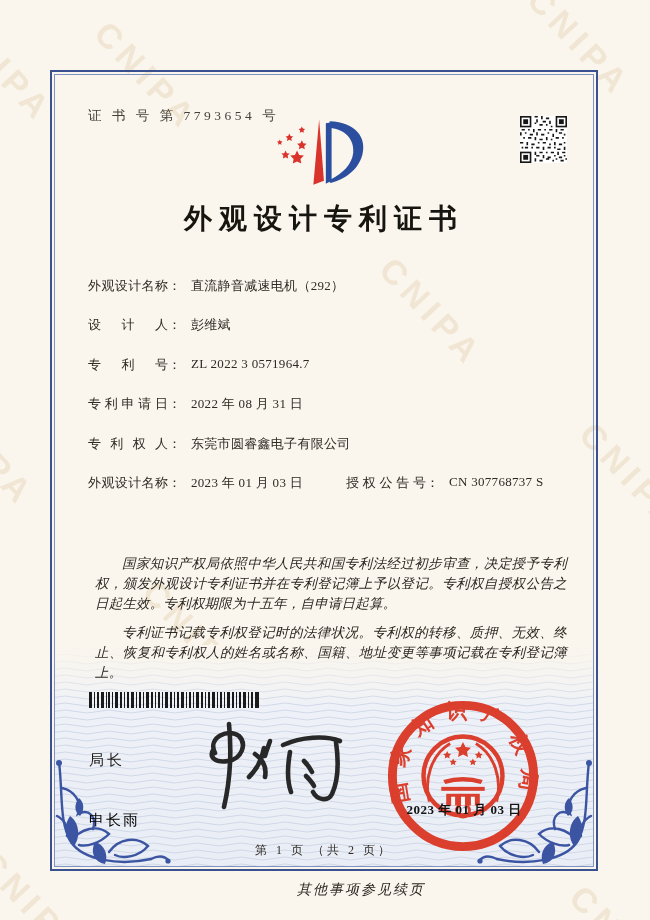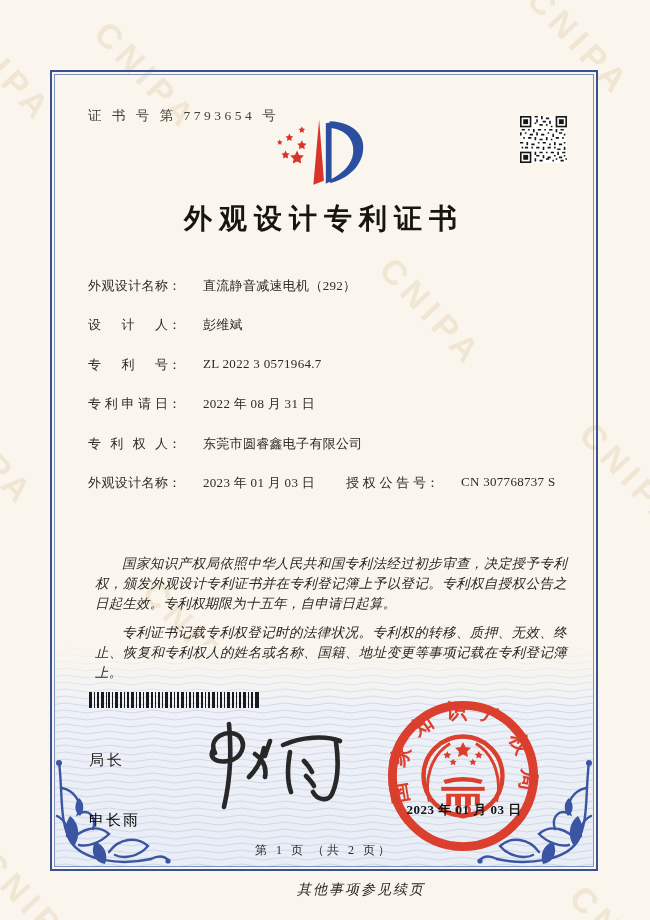--- a/index.html
+++ b/index.html
@@ -33,21 +33,21 @@
   .qr{position:absolute;left:468px;top:44px;z-index:3;}
   .title{position:absolute;left:0;top:128px;width:100%;text-align:center;z-index:3;
          font-size:28px;font-weight:bold;letter-spacing:7px;color:#17150f;}
 
   
   .fields{position:absolute;left:36px;top:205px;width:484px;z-index:3;}
   .frow{height:39.4px;font-size:13px;color:#2d2a24;white-space:nowrap;}
   .flabel{display:inline-block;width:80px;text-align:justify;text-align-last:justify;
           vertical-align:top;}
   .fcolon{display:inline-block;vertical-align:top;}
-  .fvalue{display:inline-block;margin-left:22px;vertical-align:top;letter-spacing:.3px;}
+  .fvalue{display:inline-block;margin-left:10px;vertical-align:top;letter-spacing:.3px;}
   .pair1{display:inline-block;width:258px;}
 
   
   .paras{position:absolute;left:34px;top:473px;width:490px;z-index:3;
          font-size:13.5px;line-height:20px;color:#2b2620;text-align:justify;
          font-style:italic;}
   .paras p{margin:9px;text-indent:2em;letter-spacing:.2px;}
 
   
   .barcode{position:absolute;left:37px;top:620px;z-index:4;}

